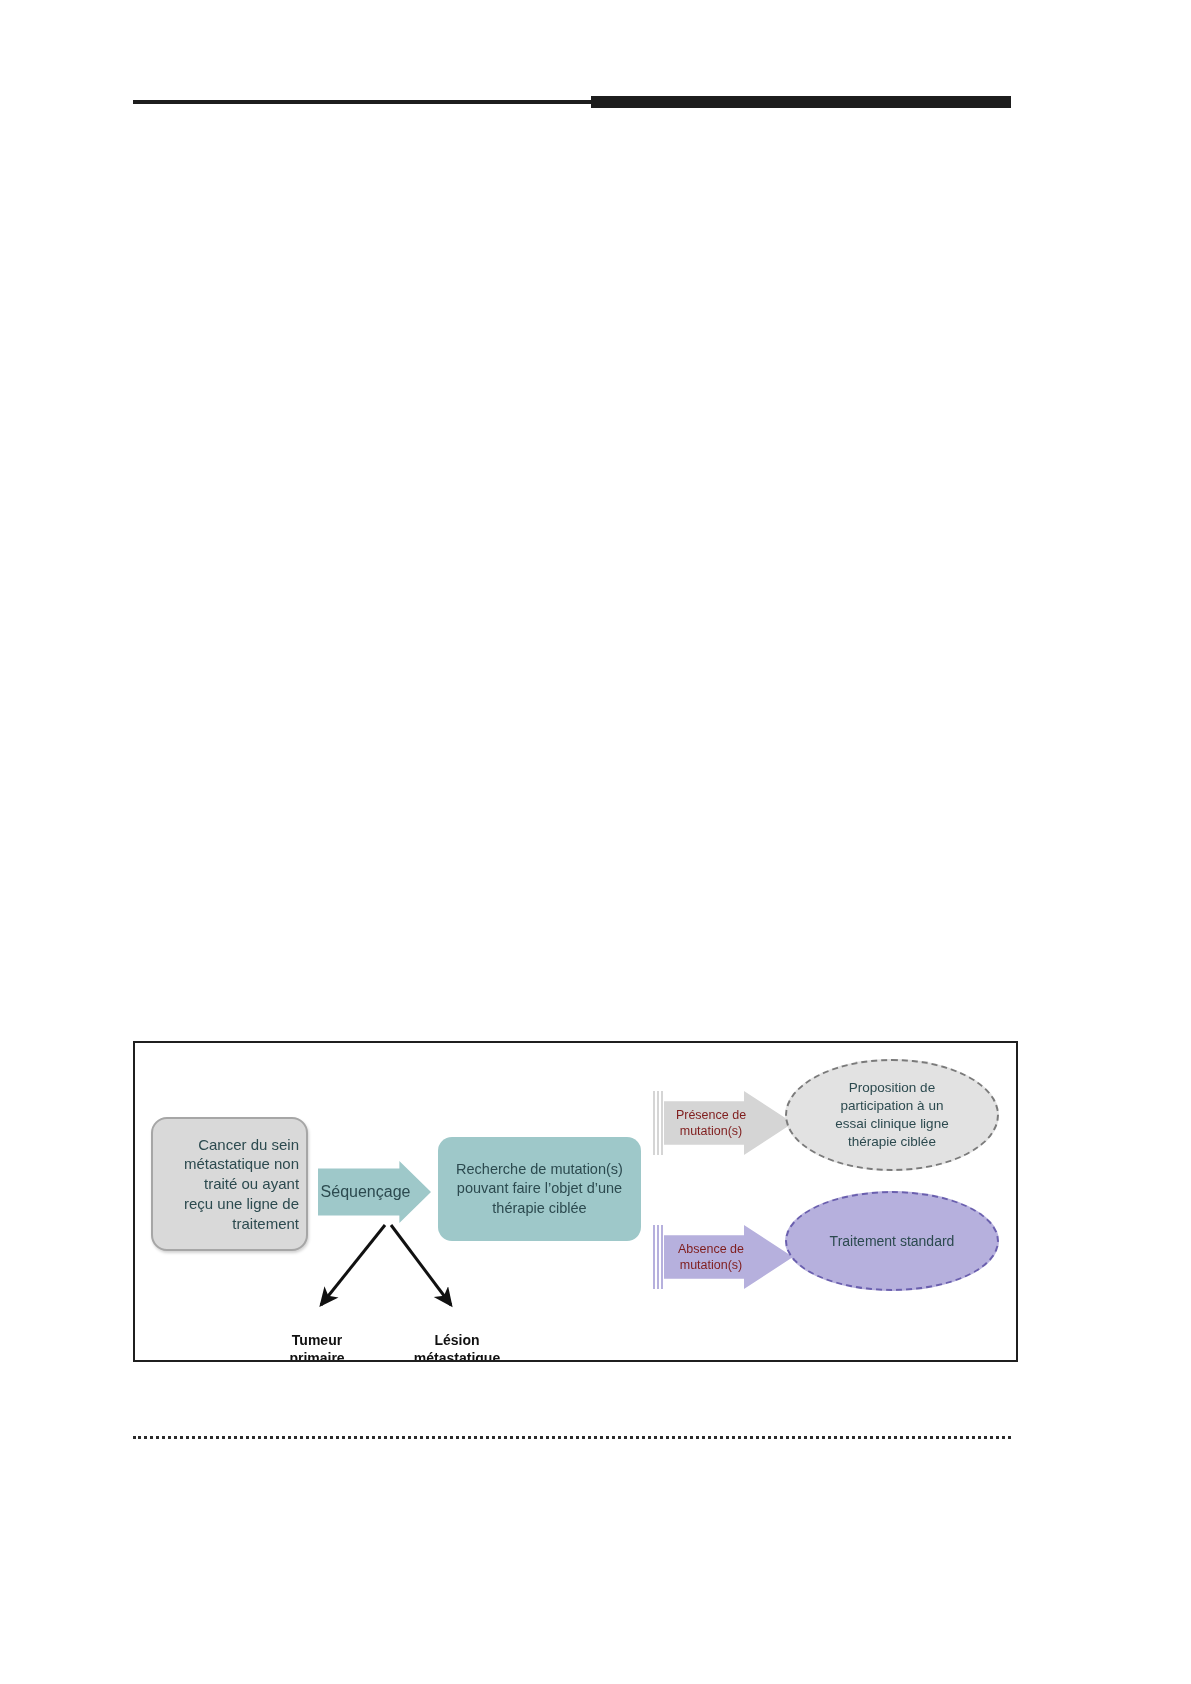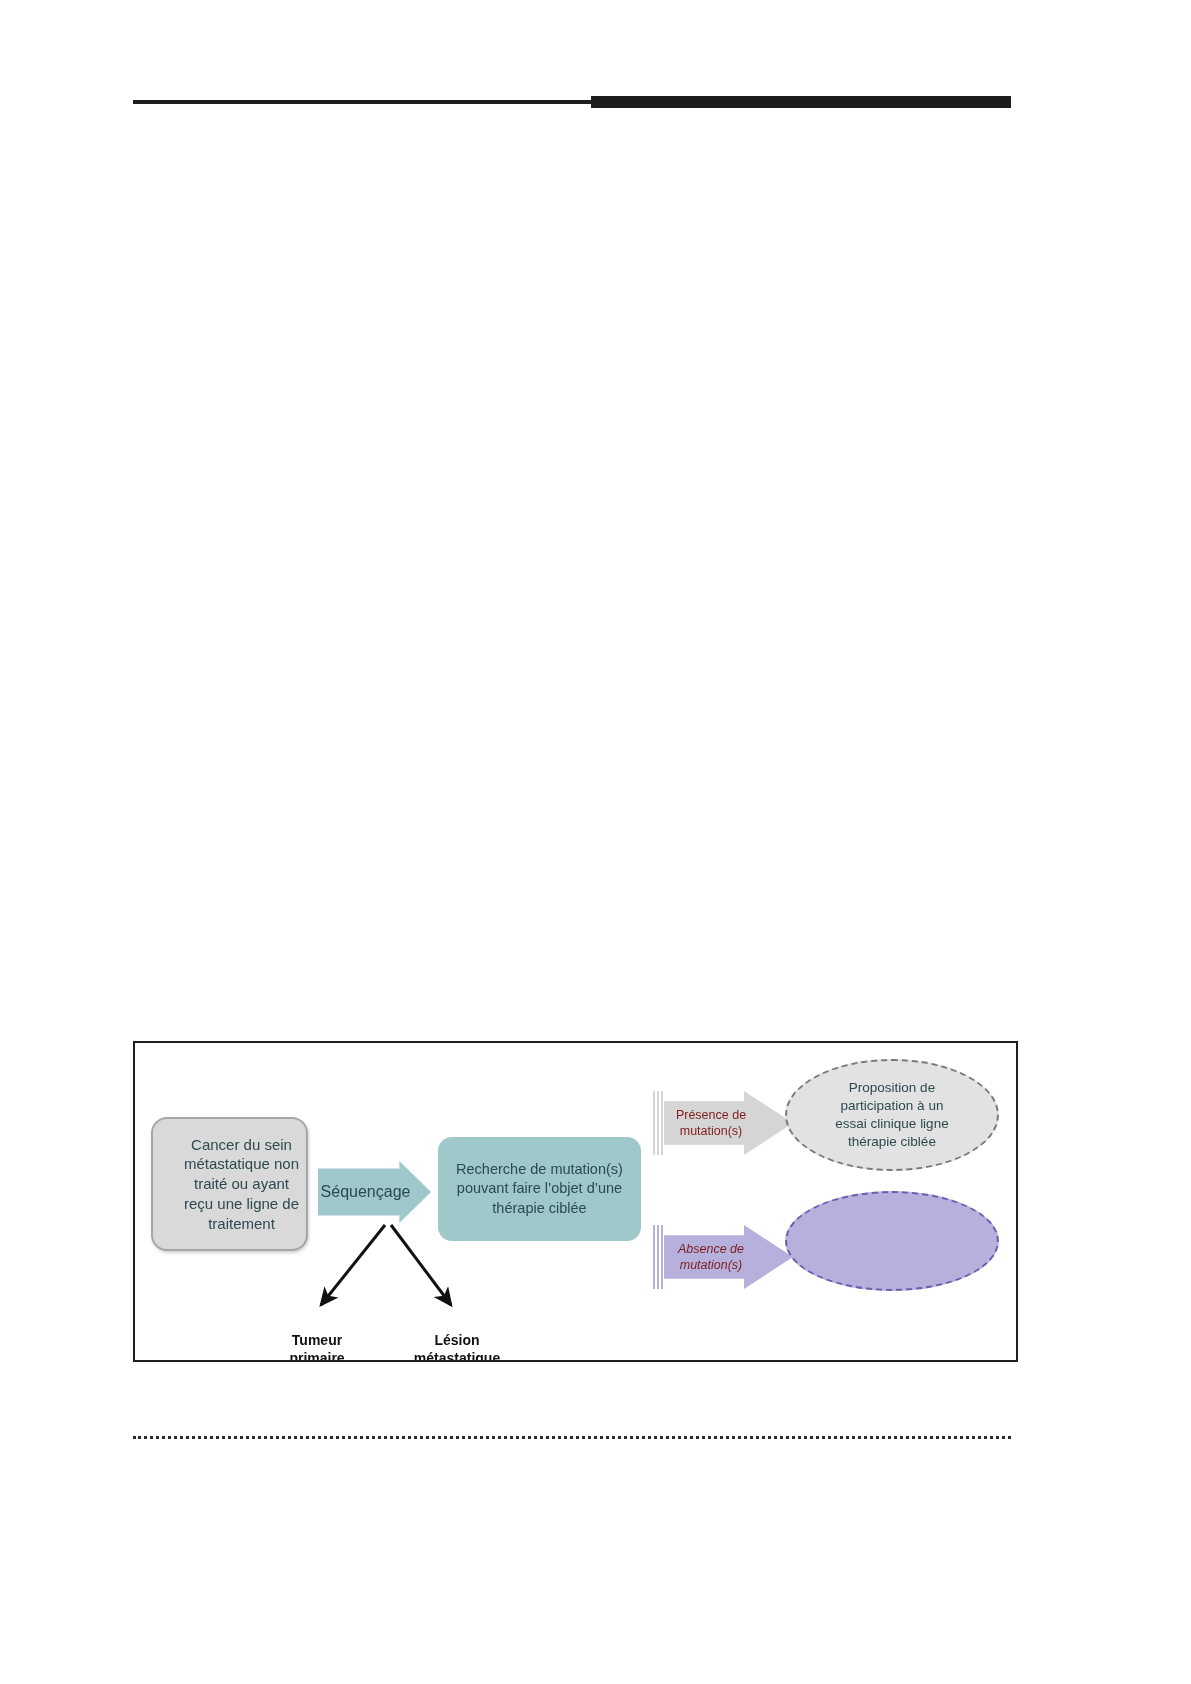--- a/index.html
+++ b/index.html
@@ -94,20 +94,21 @@
     box-sizing: border-box;
     box-shadow: 1px 2px 3px rgba(0,0,0,0.18);
   }
   #node-start-label {
     left: 16px;
     top: 74px;
     width: 181px;
     height: 134px;
     padding: 12px 8px;
     font-size: 15px;
+    text-align: right;
   }
 
   
   #node-sequencing {
     position: absolute;
     left: 183px;
     top: 118px;
     width: 113px;
     height: 62px;
     background: #9ec8c9;
@@ -189,21 +190,20 @@
     top: 48px;
     width: 140px;
   }
   #arrow-presence .body { background: #d5d5d5; }
   #arrow-presence .bar { background: #d5d5d5; }
 
   #arrow-absence {
     left: 518px;
     top: 182px;
     width: 140px;
-    font-style: italic;
   }
   #arrow-absence .body { background: #b6b0dd; }
   #arrow-absence .bar { background: #b6b0dd; }
 
   
   #node-trial {
     position: absolute;
     left: 650px;
     top: 16px;
     width: 214px;
@@ -319,20 +319,21 @@
 mutation(s)</div>
     </div>
 
     <div id="node-trial"></div>
     <div id="node-trial-label" class="node-text">Proposition de
 participation à un
 essai clinique ligne
 thérapie ciblée</div>
 
     <div id="node-standard"></div>
+    <div id="node-standard-label" class="node-text">Traitement standard</div>
 
     <svg id="sample-arrows" viewBox="0 0 240 112">
       <defs>
         <marker id="arrowhead" markerWidth="7" markerHeight="7" refX="5.6" refY="3" orient="auto">
           <path d="M0,0 L6.5,3 L0,6 L1.7,3 Z" fill="#111111"></path>
         </marker>
       </defs>
       <line x1="120" y1="6" x2="56" y2="86" stroke="#111111" stroke-width="3" marker-end="url(#arrowhead)"></line>
       <line x1="126" y1="6" x2="186" y2="86" stroke="#111111" stroke-width="3" marker-end="url(#arrowhead)"></line>
     </svg>

